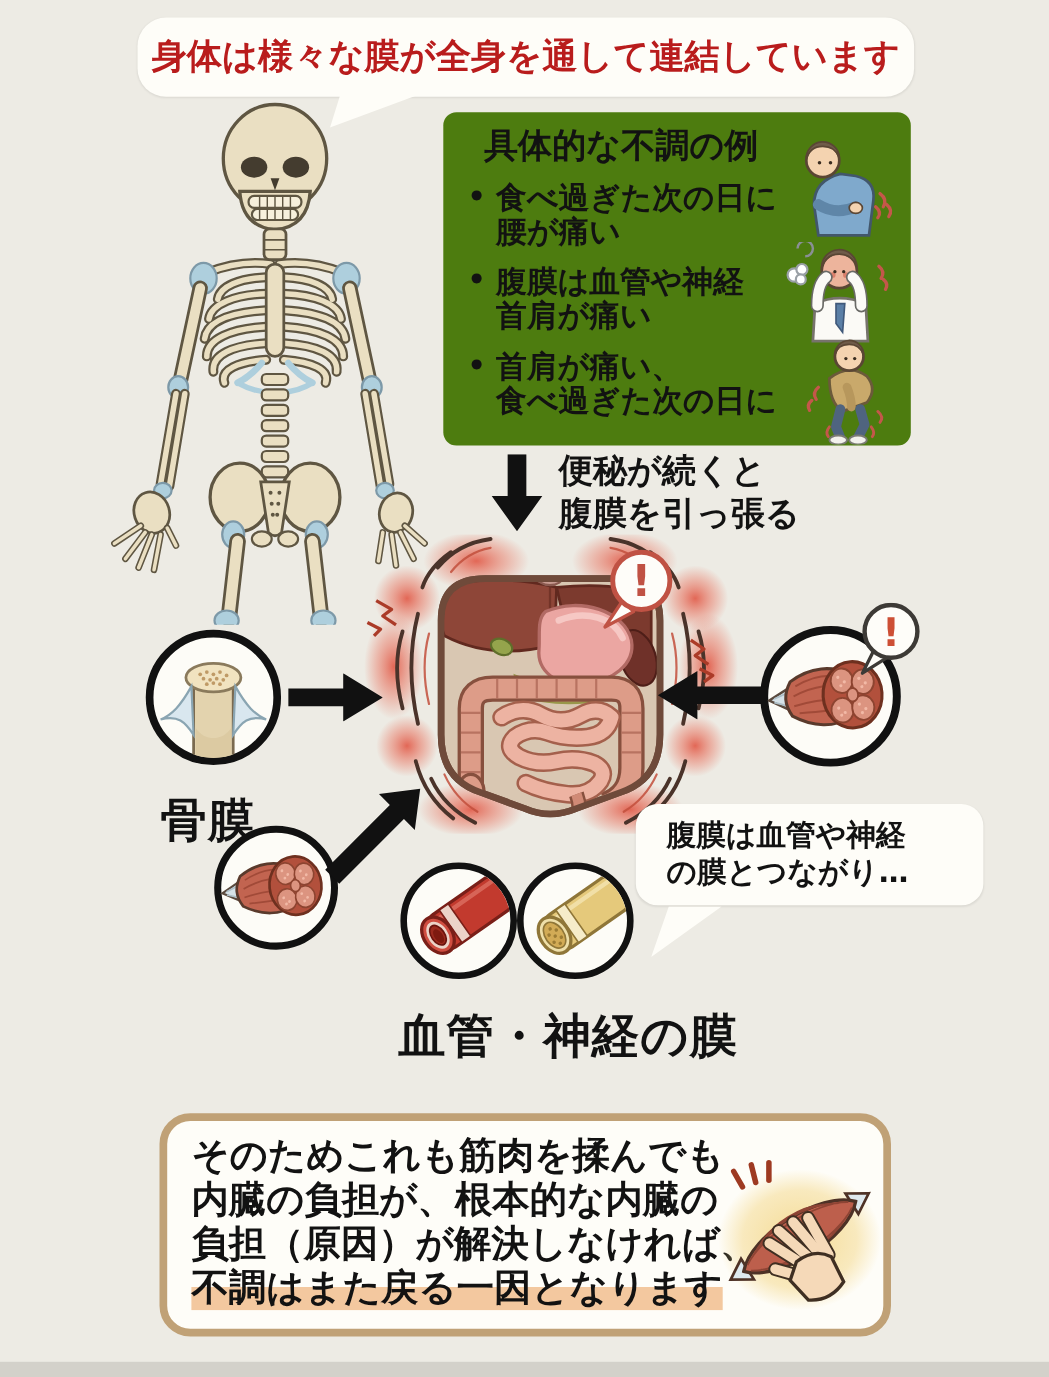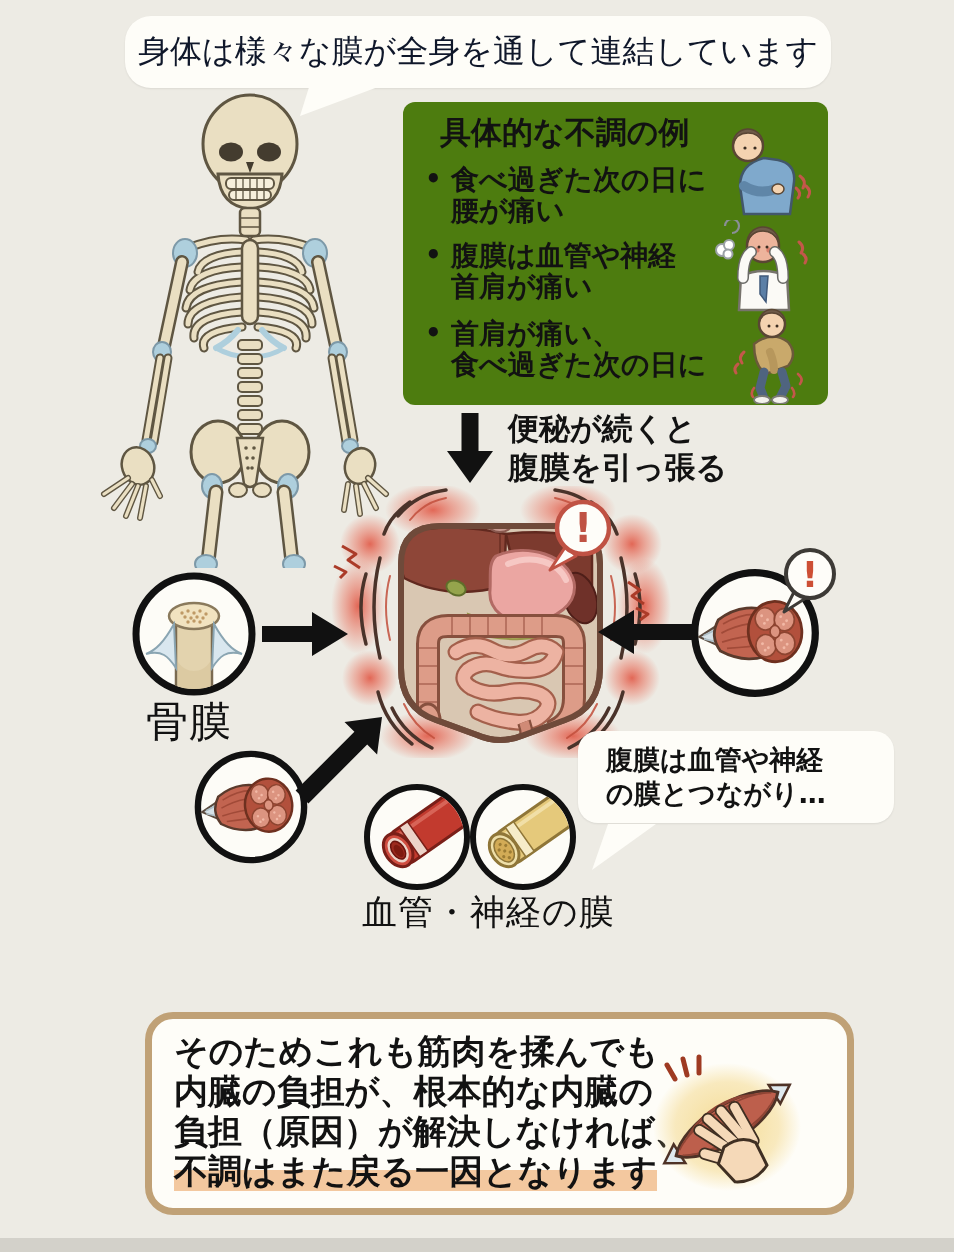--- a/index.html
+++ b/index.html
@@ -1,30 +1,30 @@
 <!DOCTYPE html>
 <html><head>
 <meta charset="utf-8">
 <style>
   html,body{margin:0;padding:0;background:#edebe4;}
   #canvas{position:relative;width:954px;height:1252px;background:#edebe4;overflow:hidden;
           font-family:"DejaVu Sans","Liberation Sans",sans-serif;color:#121212;}
   .abs{position:absolute;}
   .bubble{background:#fefdf8;border-radius:26px;display:flex;align-items:center;justify-content:center;
           box-shadow:0 1px 2px rgba(0,0,0,0.08);}
-  .b-text{font-weight:normal;color:#0f172a;}
+  .b-text{font-weight:bold;color:#b91c1c;}
   .card{background:#4d7c0f;border-radius:12px;}
   .title{font-weight:bold;font-size:31px;}
   .bullet-item{position:absolute;left:22px;display:flex;font-weight:bold;font-size:28px;line-height:31px;}
   .bullet-dot{width:26px;font-size:26px;}
   .cause{font-weight:bold;font-size:31px;line-height:39px;}
-  .mem-label{position:absolute;font-weight:normal;font-size:42px;letter-spacing:1px;}
+  .mem-label{position:absolute;font-weight:bold;font-size:42px;letter-spacing:1px;margin-top:24px;}
   .small-bubble{background:#fefdf8;border-radius:20px;padding:12px 28px;font-weight:bold;font-size:27px;line-height:34px;
                 box-shadow:0 1px 2px rgba(0,0,0,0.08);}
-  .conclusion{background:#fefdf8;border:7px solid #c0a176;border-radius:28px;padding-left:44px;}
+  .conclusion{background:#fefdf8;border:7px solid #c0a176;border-radius:28px;}
   .conc-text{position:absolute;left:22px;top:12px;font-weight:bold;font-size:34px;line-height:40px;white-space:nowrap;}
   .hl{background:linear-gradient(to bottom, rgba(0,0,0,0) 48%, #f3c89f 48%);}
   .bottom-bar{background:#d3d1ca;}
 </style>
 </head>
 <body>
 
 <div id="canvas">
 
   <div class="abs bubble" style="left:125px;top:16px;width:706px;height:72px;">
@@ -395,21 +395,21 @@
             <circle cx="28" cy="52" r="1.6"></circle>
             <circle cx="36" cy="52" r="1.6"></circle>
           <circle cx="32" cy="56" r="1.6"></circle>
             <circle cx="28" cy="60" r="1.6"></circle>
             <circle cx="36" cy="60" r="1.6"></circle>
           <circle cx="32" cy="64" r="1.6"></circle>
         </g>
       </g>
     </g>
   </svg>
-  <div class="mem-label" style="left:362px;top:889px;font-size:35px;">血管・神経の膜</div>
+  <div class="mem-label" style="left:362px;top:889px;font-size:43px;">血管・神経の膜</div>
 
   <svg class="abs" style="left:688px;top:566px;" width="134" height="134" viewBox="0 0 120 120">
     <circle cx="60" cy="60" r="54" fill="#fdfcf7" stroke="#111111" stroke-width="6.5"></circle>
     <g transform="rotate(-4 60 60)">
       <path d="M10,60 L32,48 L32,72 Z" fill="#d6e2e8" stroke="#5a4a3e" stroke-width="2"></path>
       <path d="M14,59 L30,53 M14,62 L30,67" stroke="#aebfc7" stroke-width="1.5"></path>
       <path d="M28,46 C46,34 64,36 74,42 L74,78 C62,86 44,84 28,74 C22,64 22,56 28,46 Z" fill="#c26450" stroke="#5a3a2c" stroke-width="2.5"></path>
       <path d="M32,50 C48,42 62,42 72,46 M30,58 C48,50 64,50 74,54 M30,66 C48,62 64,62 74,64 M34,72 C48,72 62,72 72,70" stroke="#a14a38" stroke-width="1.6" fill="none"></path>
       <ellipse cx="78" cy="60" rx="24" ry="27" fill="#b2503c" stroke="#6e301f" stroke-width="2.5"></ellipse>
       <g fill="#dc9480" stroke="#8d4430" stroke-width="1.5">

